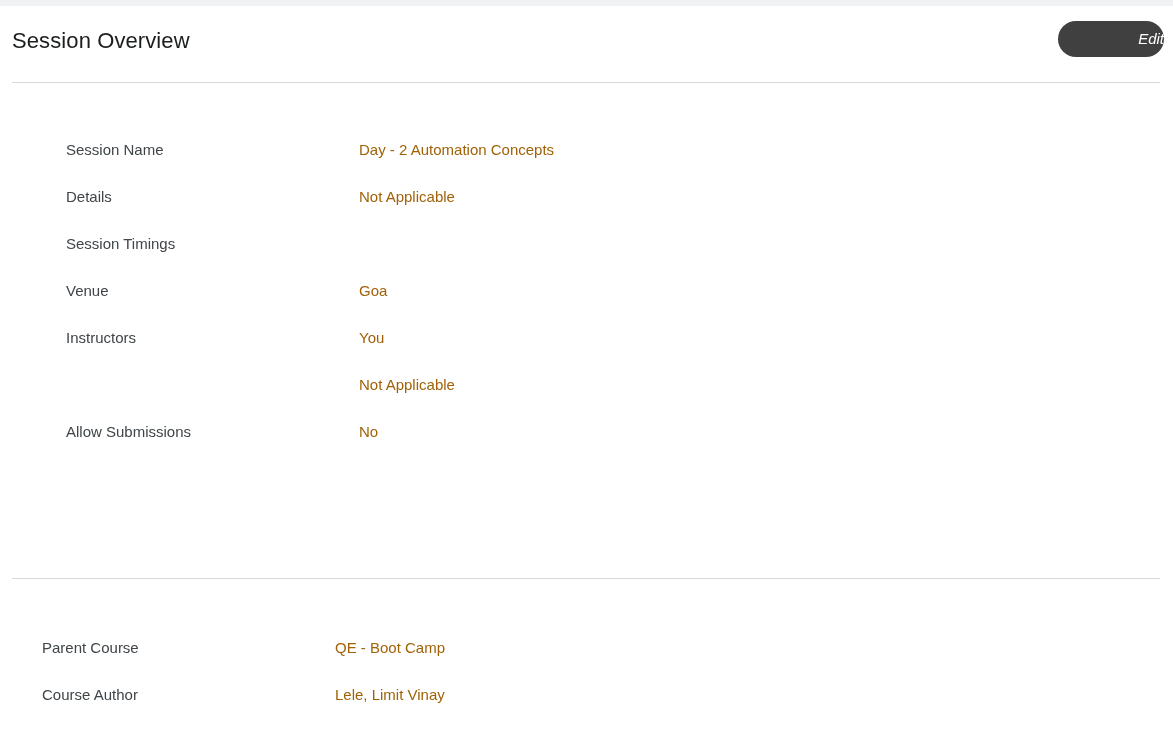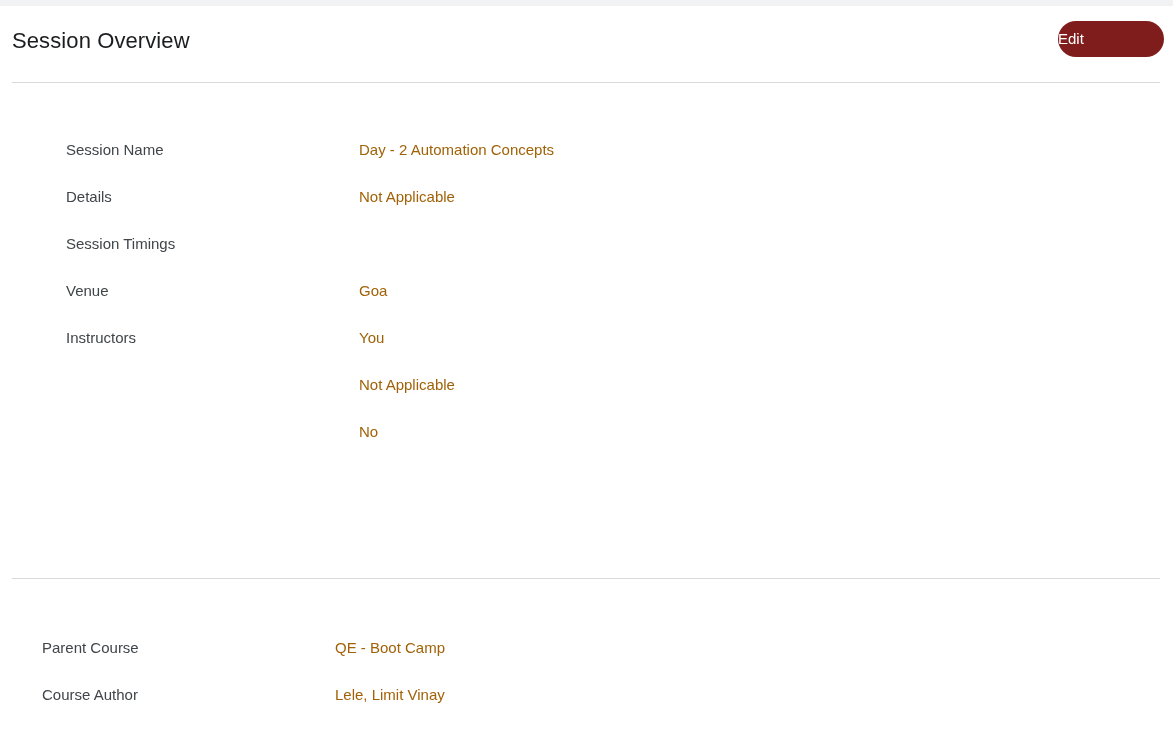--- a/index.html
+++ b/index.html
@@ -51,29 +51,30 @@
     white-space: nowrap;
   }
   .edit-button {
     position: absolute;
     right: 9px;
     top: 15px;
     width: 106px;
     height: 36px;
     border: none;
     border-radius: 18px;
-    background: #7f1d1d;
+    background: #404040;
     color: #ffffff;
     font-family: "Liberation Sans", sans-serif;
     font-size: 15px;
     font-weight: 400;
     line-height: 36px;
-    text-align: left;
+    text-align: right;
     padding: 0;
     cursor: pointer;
+    font-style: italic;
   }
 
   
   .divider {
     position: absolute;
     left: 12px;
     width: 1148px;
     height: 1px;
     background: #d8d9da;
   }
@@ -151,20 +152,21 @@
       <div class="row-value">Goa</div>
     </div>
     <div class="row">
       <div class="row-label">Instructors</div>
       <div class="row-value">You</div>
     </div>
     <div class="row">
       <div class="row-value">Not Applicable</div>
     </div>
     <div class="row">
+      <div class="row-label">Allow Submissions</div>
       <div class="row-value">No</div>
     </div>
   </div>
 
   <div class="divider divider-mid"></div>
 
   <div class="meta-block">
     <div class="row">
       <div class="row-label">Parent Course</div>
       <div class="row-value">QE - Boot Camp</div>

